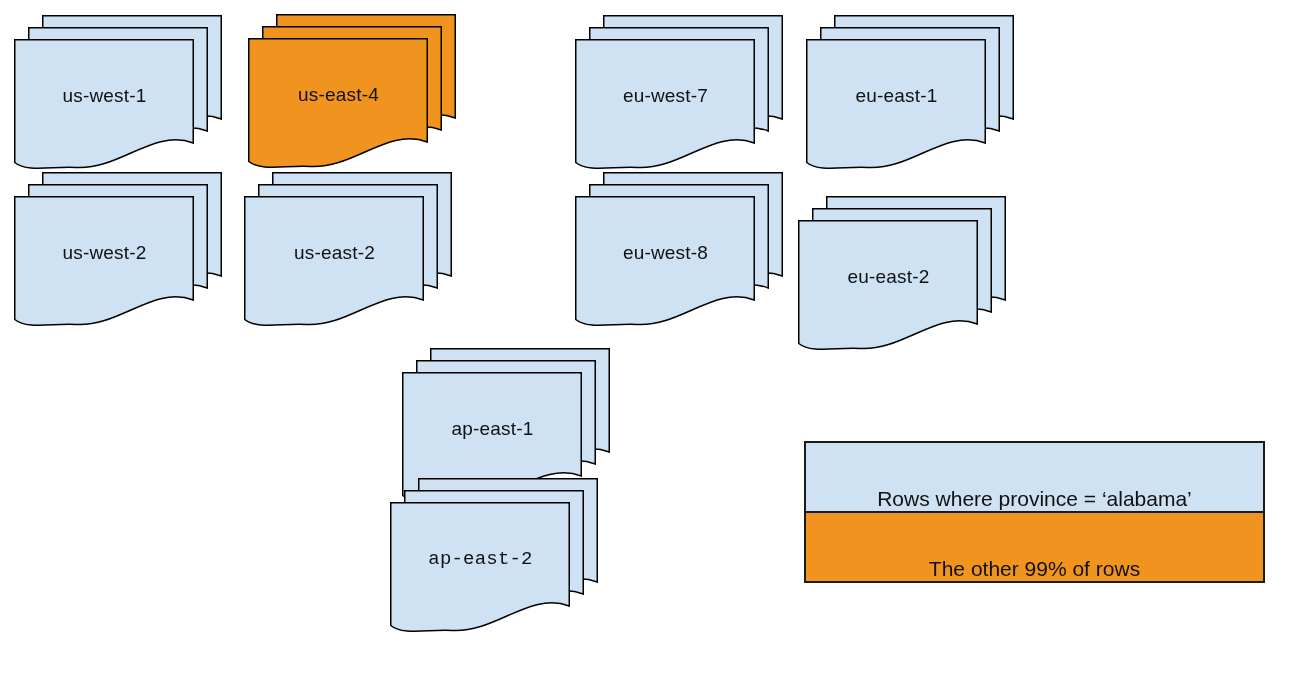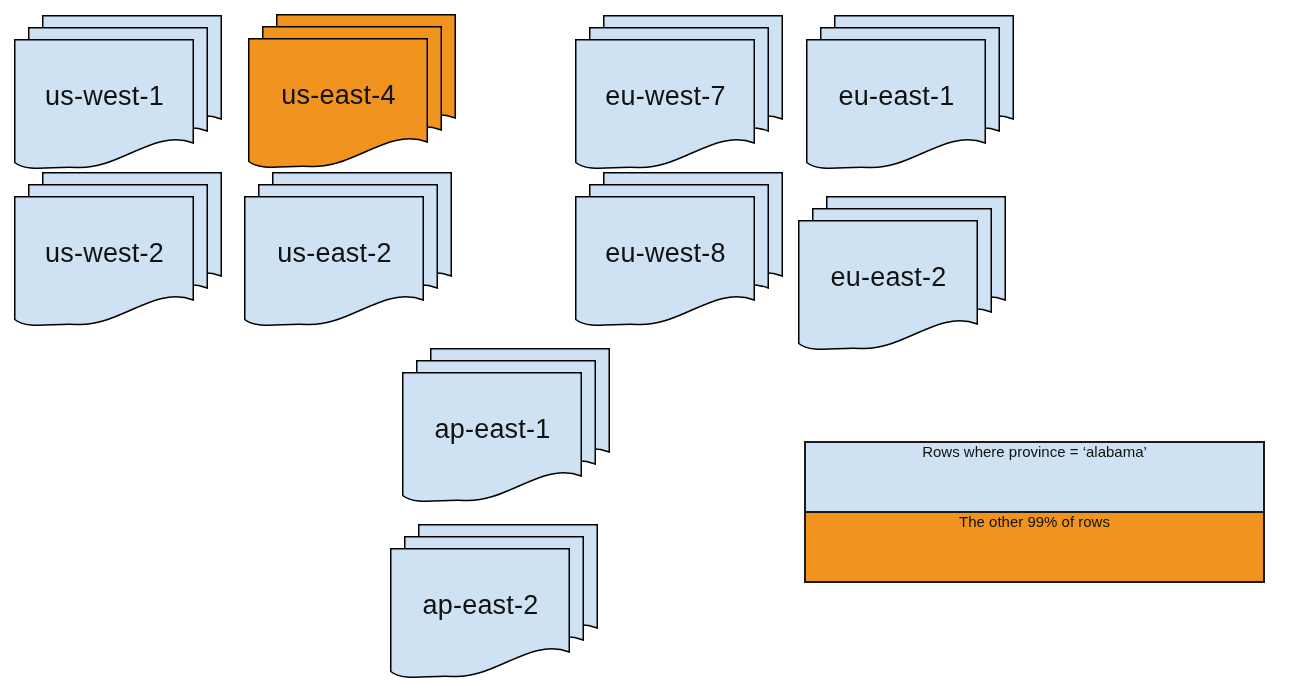--- a/index.html
+++ b/index.html
@@ -24,21 +24,21 @@
     display: block;
     width: 210px;
     height: 157px;
   }
   .stack .stack-label {
     position: absolute;
     left: 0;
     top: 68px;
     width: 181px;
     text-align: center;
-    font-size: 27px;
+    font-size: 19px;
     line-height: 26px;
     color: #111111;
     letter-spacing: 0.2px;
     pointer-events: none;
   }
   .doc-path {
     stroke: #000000;
     stroke-width: 1.5;
     fill: currentColor;
   }
@@ -49,23 +49,23 @@
     width: 461px;
     height: 142px;
     border: 2px solid #1a1a1a;
     box-sizing: border-box;
     display: flex;
     flex-direction: column;
   }
   .legend-row {
     flex: 1 1 50%;
     display: flex;
-    align-items: flex-start;
+    align-items: flex-end;
     justify-content: center;
-    font-size: 15px;
+    font-size: 21px;
     color: #111111;
   }
   .legend-row:first-child {
     border-bottom: 2px solid #1a1a1a;
   }
 </style>
 </head>
 <body>
 
 <div id="canvas">
@@ -137,21 +137,21 @@
     <div class="stack-label">eu-east-2</div>
   </div>
 
   <div class="stack" style="left: 402px; top: 348px; color: rgb(207, 226, 243);">
     <svg viewBox="0 0 210 157">
         <use href="#doc-stack"></use>
       </svg>
     <div class="stack-label">ap-east-1</div>
   </div>
 
-  <div class="stack" style="left: 390px; top: 524px; color: rgb(207, 226, 243);">
+  <div class="stack" style="left: 390px; top: 478px; color: rgb(207, 226, 243); font-family: Liberation Mono, monospace;">
     <svg viewBox="0 0 210 157">
         <use href="#doc-stack"></use>
       </svg>
     <div class="stack-label">ap-east-2</div>
   </div>
 
   <div id="legend">
     <div class="legend-row" style="background: rgb(207, 226, 243);">
       <span>Rows where province = ‘alabama’</span>
     </div>

